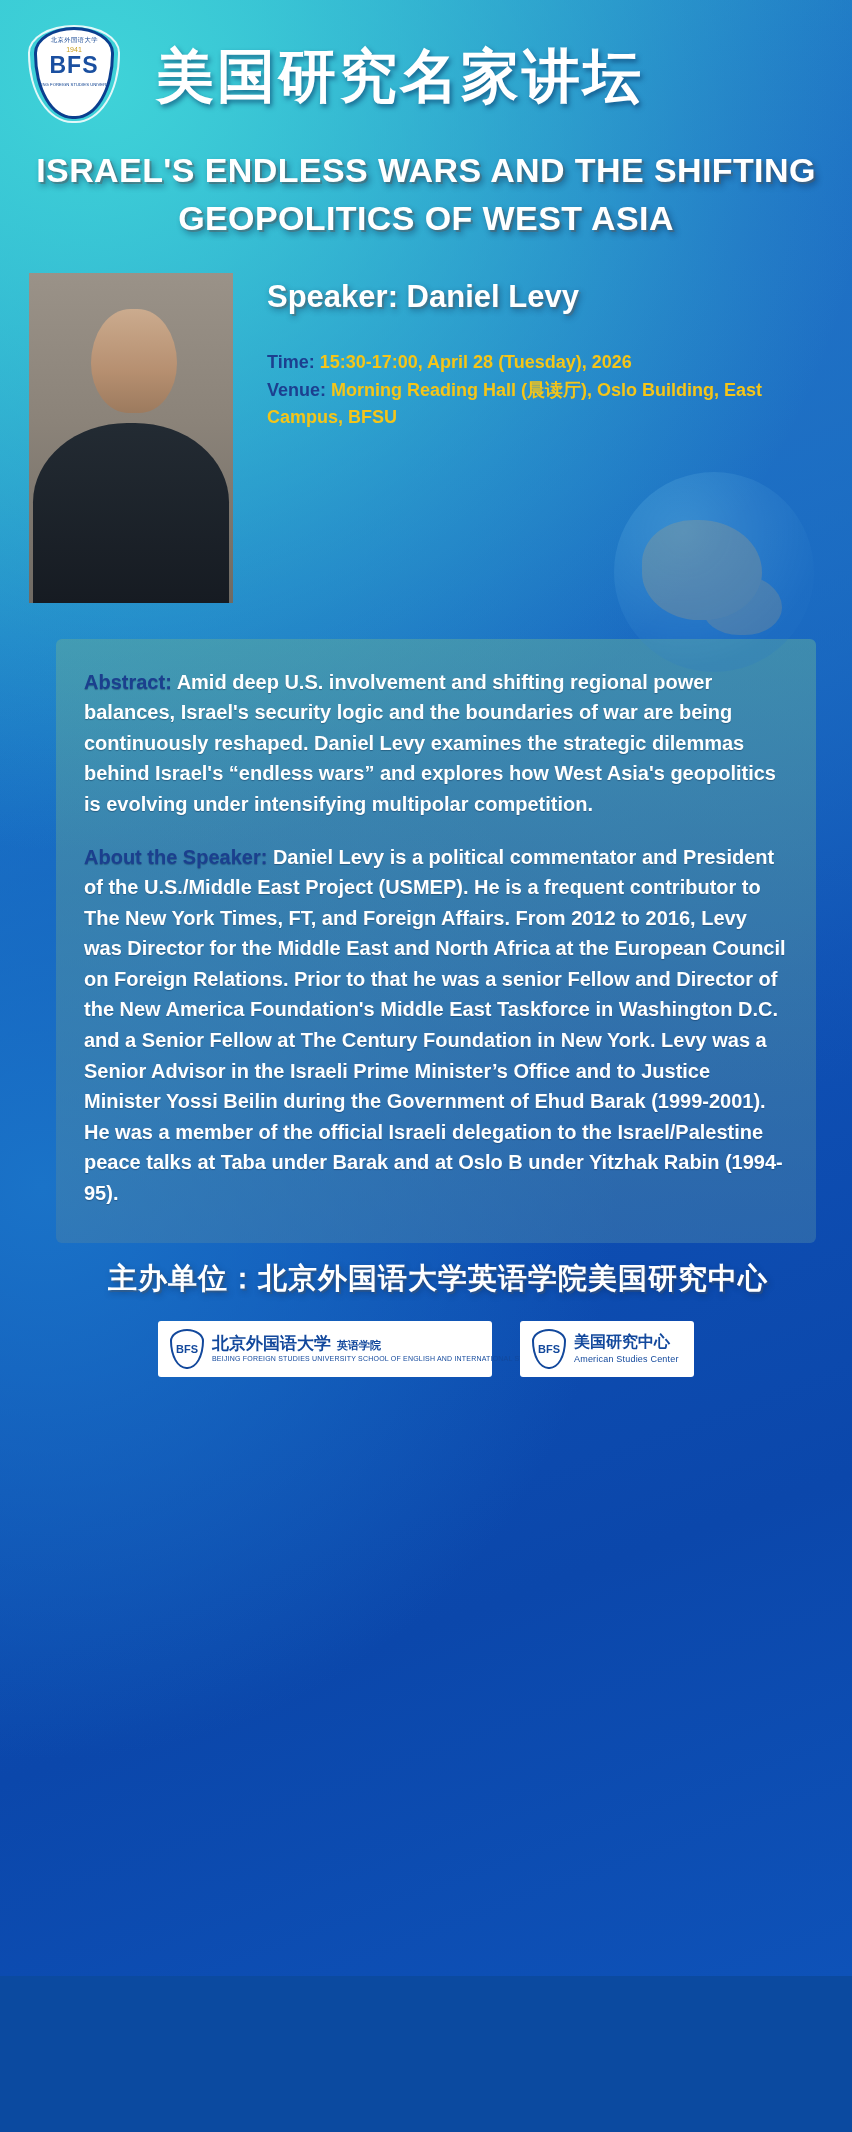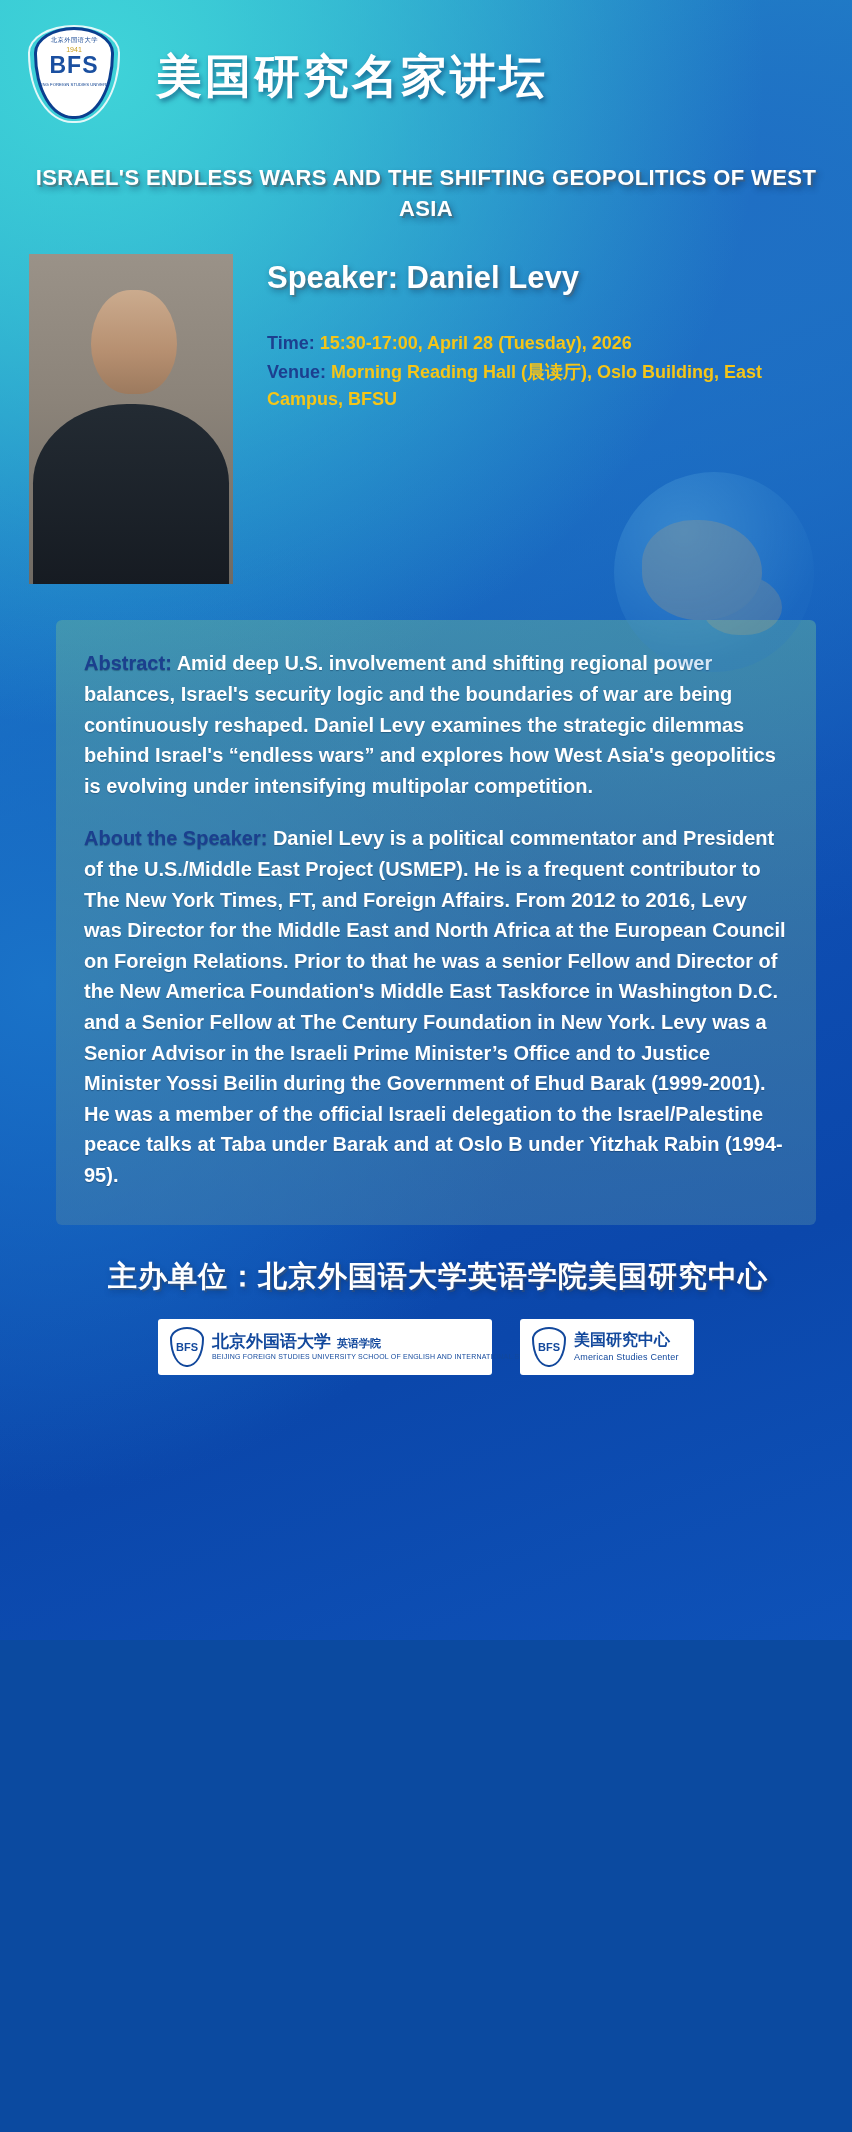--- a/index.html
+++ b/index.html
@@ -9,21 +9,21 @@
   body {
     width: 852px;
     height: 2132px;
     font-family: "Liberation Sans", sans-serif;
     background: #0b4aa0;
     overflow: hidden;
   }
   .poster {
     position: relative;
     width: 852px;
-    height: 1640px;
+    height: 1976px;
     background:
       radial-gradient(circle at 12% 4%, #3fd3d8 0%, rgba(63,211,216,0) 38%),
       radial-gradient(circle at 88% 12%, #1f6fc4 0%, rgba(31,111,196,0) 45%),
       radial-gradient(circle at 5% 60%, #1a73c8 0%, rgba(26,115,200,0) 40%),
       linear-gradient(160deg, #2bb7cf 0%, #1a74c6 28%, #0f50b4 55%, #0b47ab 78%, #0e52b8 100%);
     overflow: hidden;
   }
   
   .globe {
     position: absolute;
@@ -115,33 +115,33 @@
     top: 0px;
     width: 92px;
     height: 98px;
     border: 2px solid #ffffff;
     border-radius: 50% 50% 48% 48% / 28% 28% 70% 70%;
     box-sizing: border-box;
     opacity: 0.85;
   }
   .title-cn {
     margin-left: 34px;
-    font-size: 46px;
+    font-size: 58px;
     font-weight: bold;
     color: #ffffff;
     letter-spacing: 3px;
     text-shadow: 2px 3px 5px rgba(0,40,90,0.55);
     font-family: "DejaVu Sans", "Liberation Sans", sans-serif;
   }
 
   
   .main-title {
-    margin: 42px 22px 0 22px;
+    margin: 26px 22px 0 22px;
     text-align: center;
-    font-size: 22px;
+    font-size: 34px;
     line-height: 1.42;
     font-weight: bold;
     color: #ffffff;
     letter-spacing: 0.4px;
     text-shadow:
       2px 2px 0 rgba(90,90,90,0.45),
       3px 4px 6px rgba(0,30,70,0.45);
   }
 
   
@@ -226,21 +226,21 @@
     margin: 0 0 22px 0;
     text-shadow: 0 1px 1px rgba(0,30,60,0.35);
   }
   .para:last-child { margin-bottom: 0; }
   .para .lead {
     color: #1b3f8e;
   }
 
   
   .organizer {
-    margin-top: 32px;
+    margin-top: 16px;
     text-align: center;
     font-size: 29px;
     font-weight: bold;
     color: #ffffff;
     letter-spacing: 1px;
     text-shadow: 2px 2px 0 rgba(90,90,90,0.35), 2px 3px 6px rgba(0,30,70,0.4);
     font-family: Liberation Mono, monospace;
     padding-left: 24px;
   }
   .footer-logos {

